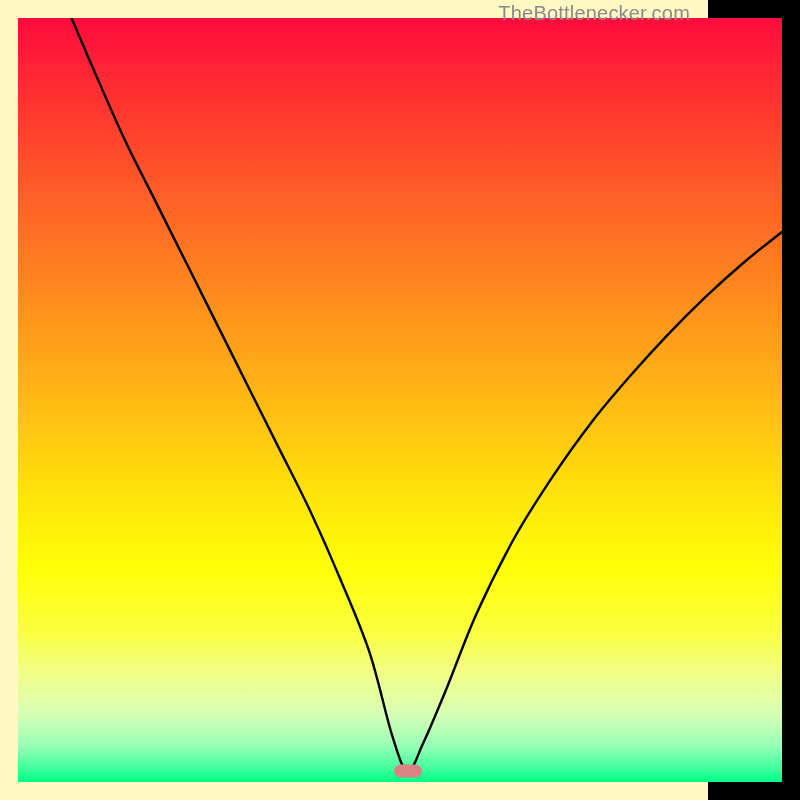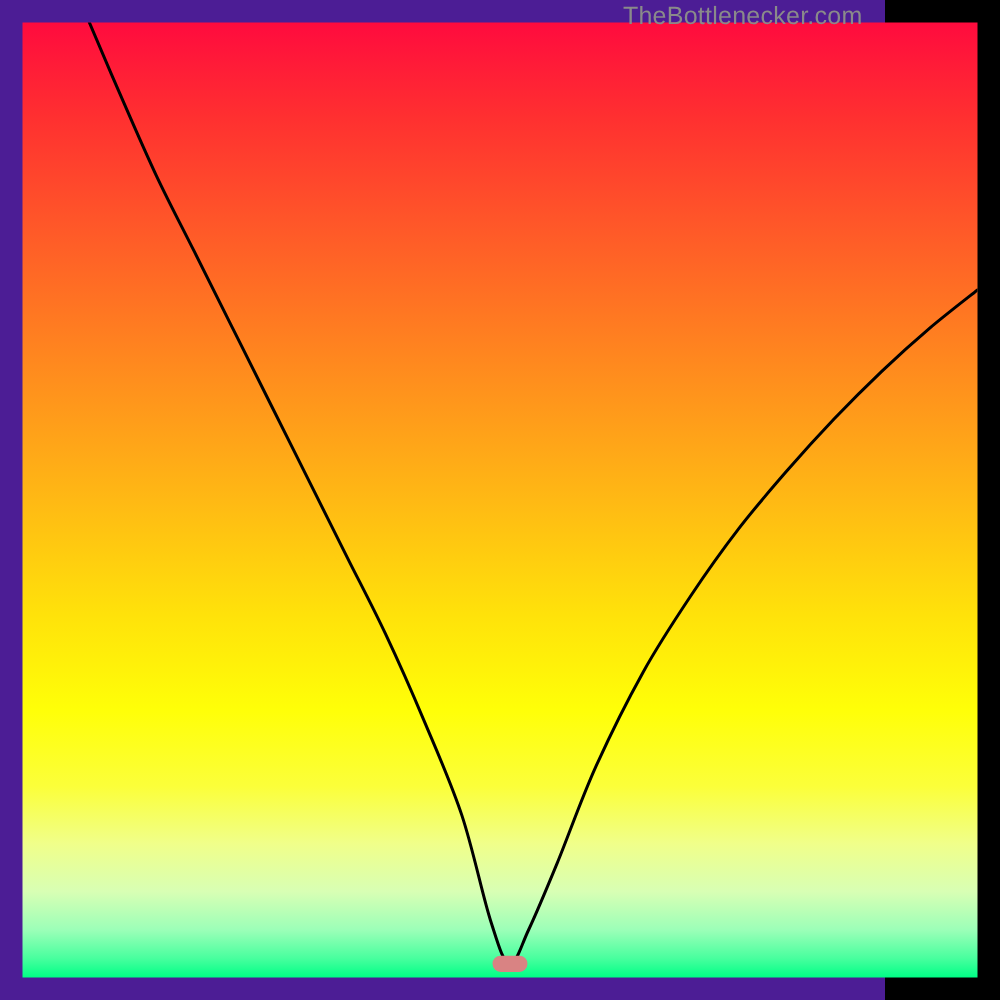--- a/index.html
+++ b/index.html
@@ -1,21 +1,21 @@
 <!DOCTYPE html>
 <html><head>
 <meta charset="utf-8">
 <style>
   * { margin: 0; padding: 0; box-sizing: border-box; }
   html, body { width: 800px; height: 800px; overflow: hidden; background: #000; }
   .frame {
     position: relative;
     width: 708px;
     height: 800px;
-    background: #4c1d95;
+    background: #fef9c3;
   }
   .plot {
     position: absolute;
     left: 18px;
     top: 18px;
     width: 764px;
     height: 764px;
     background: linear-gradient(to bottom,
       #ff0b3e 0%,
       #ff3030 10%,

